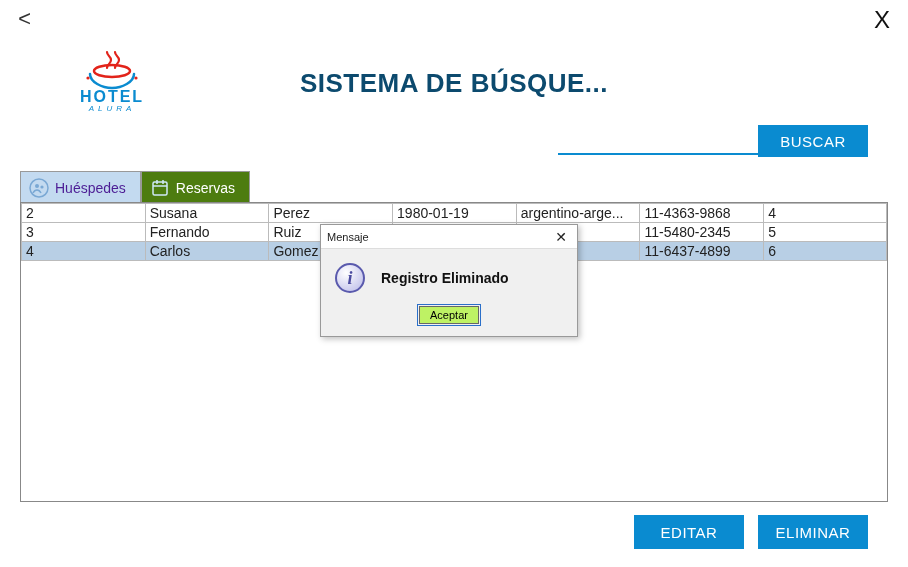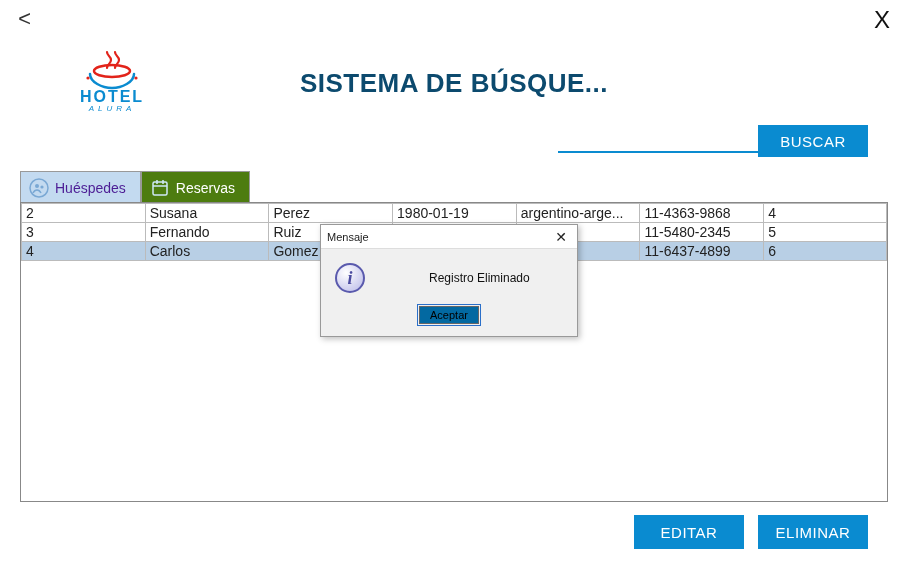--- a/index.html
+++ b/index.html
@@ -70,21 +70,21 @@
     font-weight: 900;
     color: #0c4a6e;
     letter-spacing: 0.5px;
     white-space: nowrap;
   }
   .search-row {
     position: absolute;
     top: 125px;
     right: 40px;
     display: flex;
-    align-items: flex-start;
+    align-items: center;
   }
   .search-input {
     border: none;
     border-bottom: 2px solid #0a8bd0;
     width: 200px;
     height: 28px;
     font-size: 14px;
     outline: none;
     background: transparent;
   }
@@ -221,33 +221,32 @@
     display: flex;
     align-items: center;
     justify-content: center;
     font-family: Georgia, serif;
     font-weight: bold;
     font-size: 18px;
     color: #4a4aa0;
     font-style: italic;
   }
   .dialog-msg {
-    font-size: 12px;
-    font-weight: normal;
+    font-size: 14px;
+    font-weight: bold;
     color: #111;
-    margin-left: 48px;
   }
   .dialog-actions {
     text-align: center;
     padding: 4px 0 12px 0;
   }
   .dialog-btn {
     font-size: 11px;
     padding: 2px 10px;
-    background: #0369a1;
+    background: #bef264;
     border: 1px solid #666;
     outline: 1px solid #2a6fc9;
     outline-offset: 1px;
     cursor: pointer;
   }
 </style>
 </head>
 <body>
 
 <div class="topbar">

